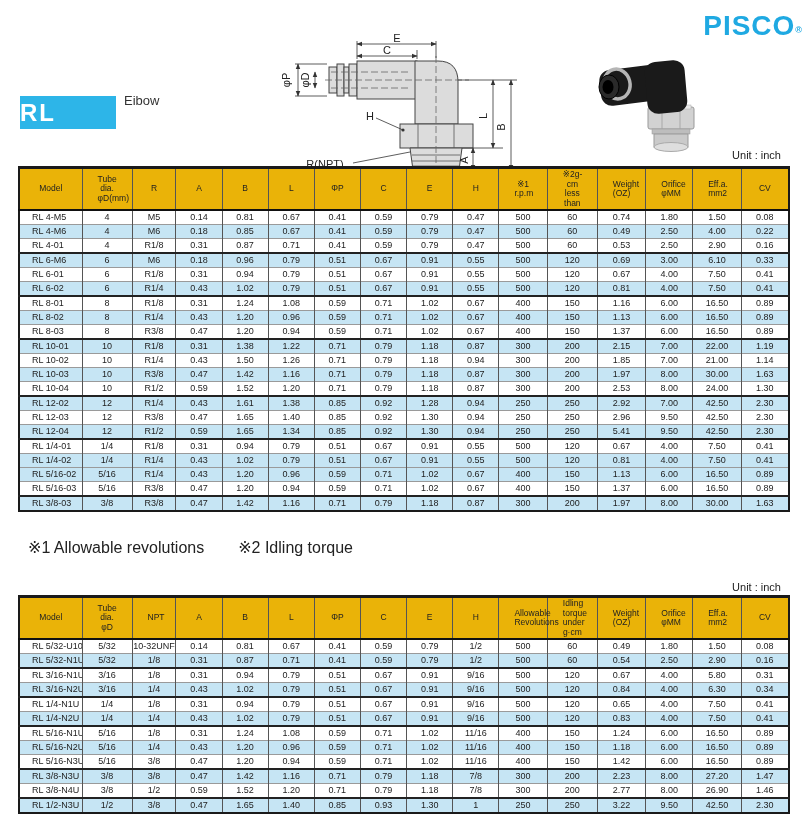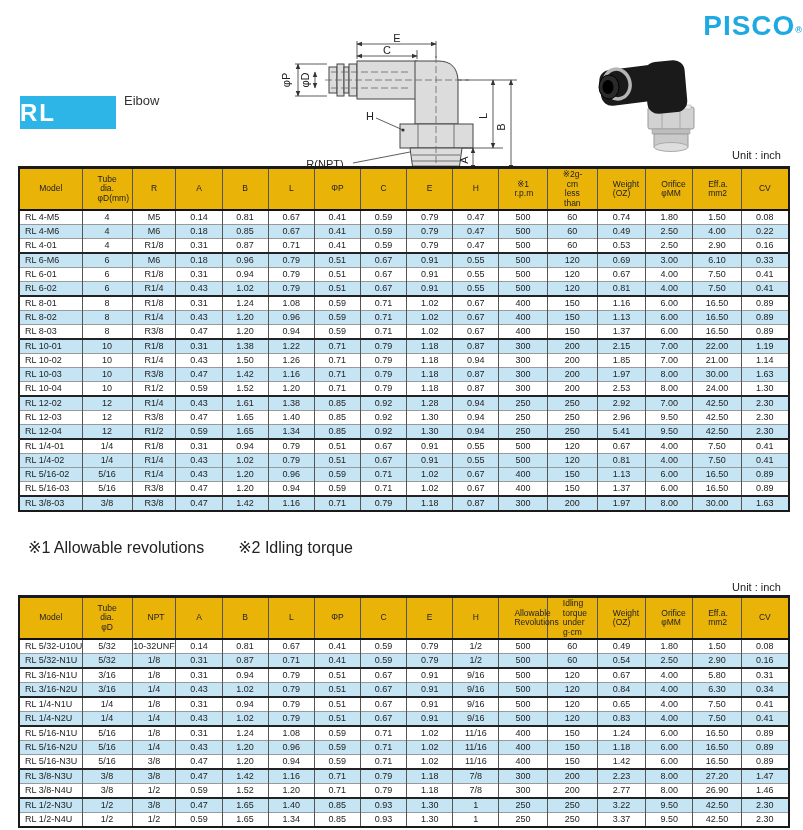--- a/index.html
+++ b/index.html
@@ -35,21 +35,21 @@
   .tbl-wrap.t1{top:166px;}
   .tbl-wrap.t2{top:595px;}
   table.data-table{width:100%;border-collapse:collapse;table-layout:fixed;
                    border:2px solid #1a1a1a;border-top-width:3px;}
   table.data-table th{background:#eab308;font-weight:normal;font-size:8.5px;line-height:9.5px;
                       height:30px;border:1px solid #555;border-bottom:2px solid #111;
                       text-align:center;padding:1px 15px;color:#222;}
   table.data-table td{font-size:9px;height:13px;line-height:13px;border-left:1px solid #555;
                       border-right:1px solid #555;border-top:1px solid #9a9a9a;
                       text-align:center;padding:0;white-space:nowrap;overflow:hidden;color:#222;}
-  table.data-table td:first-child{text-align:left;padding-left:5px;}
+  table.data-table td:first-child{text-align:left;padding-left:12px;}
   table.data-table tr.alt td{background:#c6e5f4;}
   table.data-table tr.grp td{border-top:2px solid #222;}
   col.c0{width:8.2%;} col.c1{width:6.5%;} col.c2{width:5.7%;}
   col.c3,col.c4,col.c5,col.c6,col.c7,col.c8,col.c9{width:6.0%;}
   col.c10{width:6.3%;} col.c11{width:6.5%;} col.c12{width:6.3%;}
   col.c13{width:6.1%;} col.c14{width:6.3%;} col.c15{width:6.2%;}
 
   svg text{font-family:"Liberation Sans","DejaVu Sans",sans-serif;}
 </style>
 </head>
@@ -831,35 +831,17 @@
             <td>0.93</td>
             <td>1.30</td>
             <td>1</td>
             <td>250</td>
             <td>250</td>
             <td>3.22</td>
             <td>9.50</td>
             <td>42.50</td>
             <td>2.30</td>
           </tr>
-          <tr>
-            <td>RL 1/2-N4U</td>
-            <td>1/2</td>
-            <td>1/2</td>
-            <td>0.59</td>
-            <td>1.65</td>
-            <td>1.34</td>
-            <td>0.85</td>
-            <td>0.93</td>
-            <td>1.30</td>
-            <td>1</td>
-            <td>250</td>
-            <td>250</td>
-            <td>3.37</td>
-            <td>9.50</td>
-            <td>42.50</td>
-            <td>2.30</td>
-          </tr>
         </tbody>
       </table>
   </div>
 
 </div>
 
 </body></html>

